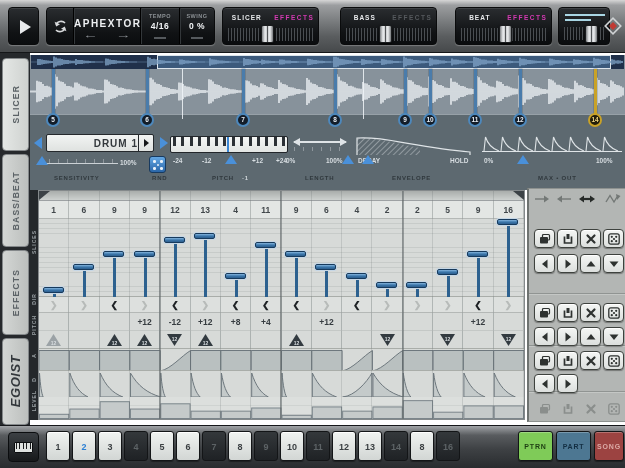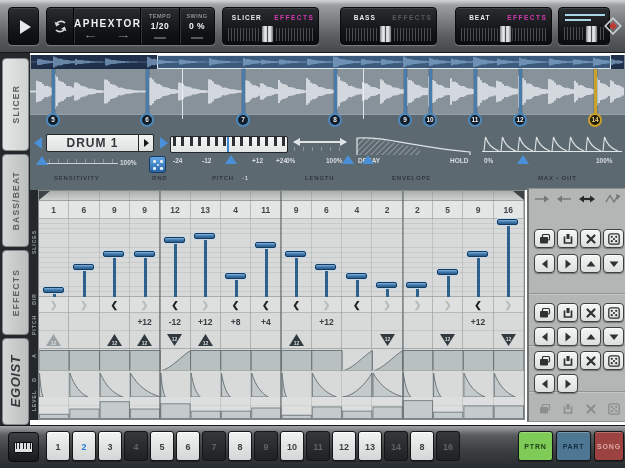--- a/index.html
+++ b/index.html
@@ -62,21 +62,21 @@
 
   
   .controls{position:absolute;left:30px;top:114px;width:595px;height:76px;background:#5d6970;border-top:1px solid #97a1a8;}
   .ctl-label{position:absolute;font-size:6px;font-weight:bold;letter-spacing:.8px;color:#30383d;}
   .ctl-val{position:absolute;font-size:6.5px;font-weight:bold;color:#d7dde1;}
   .bluetri-l{position:absolute;width:0;height:0;border-right:8px solid #4a90d9;border-top:6px solid transparent;border-bottom:6px solid transparent;}
   .bluetri-r{position:absolute;width:0;height:0;border-left:8px solid #4a90d9;border-top:6px solid transparent;border-bottom:6px solid transparent;}
   .bluetri-u{position:absolute;width:0;height:0;border-bottom:9px solid #4a90d9;border-left:6px solid transparent;border-right:6px solid transparent;}
   .dropdown{position:absolute;left:16px;top:19px;width:108px;height:18px;background:linear-gradient(#f2f4f3,#dfe2e0);
     border:1px solid #25292d;border-radius:2px;display:flex;align-items:center;}
-  .dropdown .dtext{flex:1;text-align:center;font-size:12px;font-weight:bold;color:#33383c;letter-spacing:1px;}
+  .dropdown .dtext{flex:1;text-align:right;font-size:10px;font-weight:bold;color:#33383c;letter-spacing:1px;}
   .dropdown .dbtn{width:15px;height:100%;border-left:1px solid #25292d;display:flex;align-items:center;justify-content:center;}
   .dropdown .dbtn .tri{width:0;height:0;border-left:5px solid #16181a;border-top:4px solid transparent;border-bottom:4px solid transparent;}
   .hslider{position:absolute;height:1px;background:#ccd2d6;}
   .hticks{position:absolute;height:4px;background:repeating-linear-gradient(90deg,#8f979d 0 1px,transparent 1px 9px);}
   .dice{position:absolute;left:119px;top:41px;width:17px;height:17px;border-radius:3px;border:1px solid #173a60;
     background:linear-gradient(#63a7e4,#2a66a8);}
   .dice i{position:absolute;width:2.5px;height:2.5px;border-radius:50%;background:#eaf2fa;}
   .keys{position:absolute;left:140px;top:21px;width:118px;height:17px;background:linear-gradient(#f4f6f5,#e2e5e3);
     border:1px solid #22262a;border-radius:2px;overflow:hidden;}
   .keys .blacks{position:absolute;left:2px;right:2px;top:0;height:60%;
@@ -165,21 +165,21 @@
           <path d="M14.4,12.2 L12.8,7.6 L9,9.8 Z" fill="#d8dadc"></path>
         </svg>
       </div>
       <div class="namewrap">
         <div class="presetname">APHEXTOR</div>
         <span class="navarrow prev">←</span>
         <span class="navarrow next">→</span>
       </div>
       <div class="tsblock">
         <span class="tslabel">TEMPO</span>
-        <span class="tsvalue">1/20</span>
+        <span class="tsvalue">4/16</span>
         <span class="tstick"></span>
       </div>
       <div class="tsblock sw">
         <span class="tslabel">SWING</span>
         <span class="tsvalue">0 %</span>
         <span class="tstick"></span>
       </div>
     </div>
 
     <div id="mixmods">

